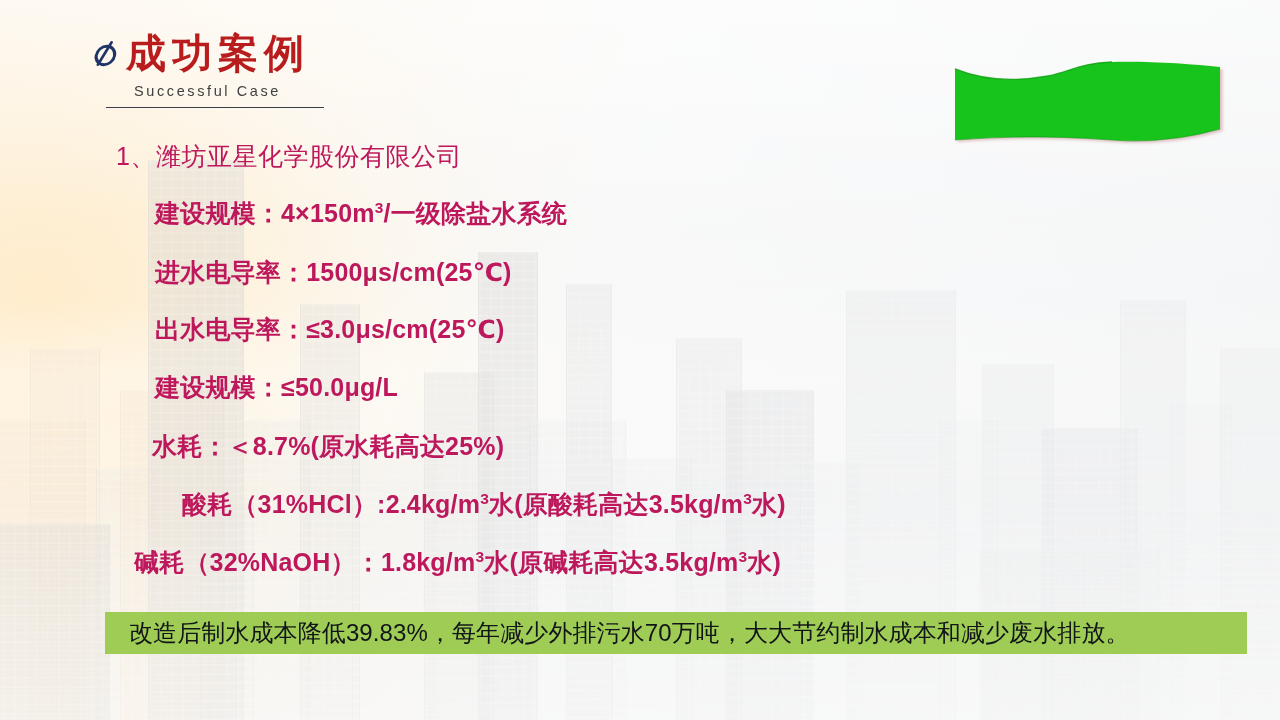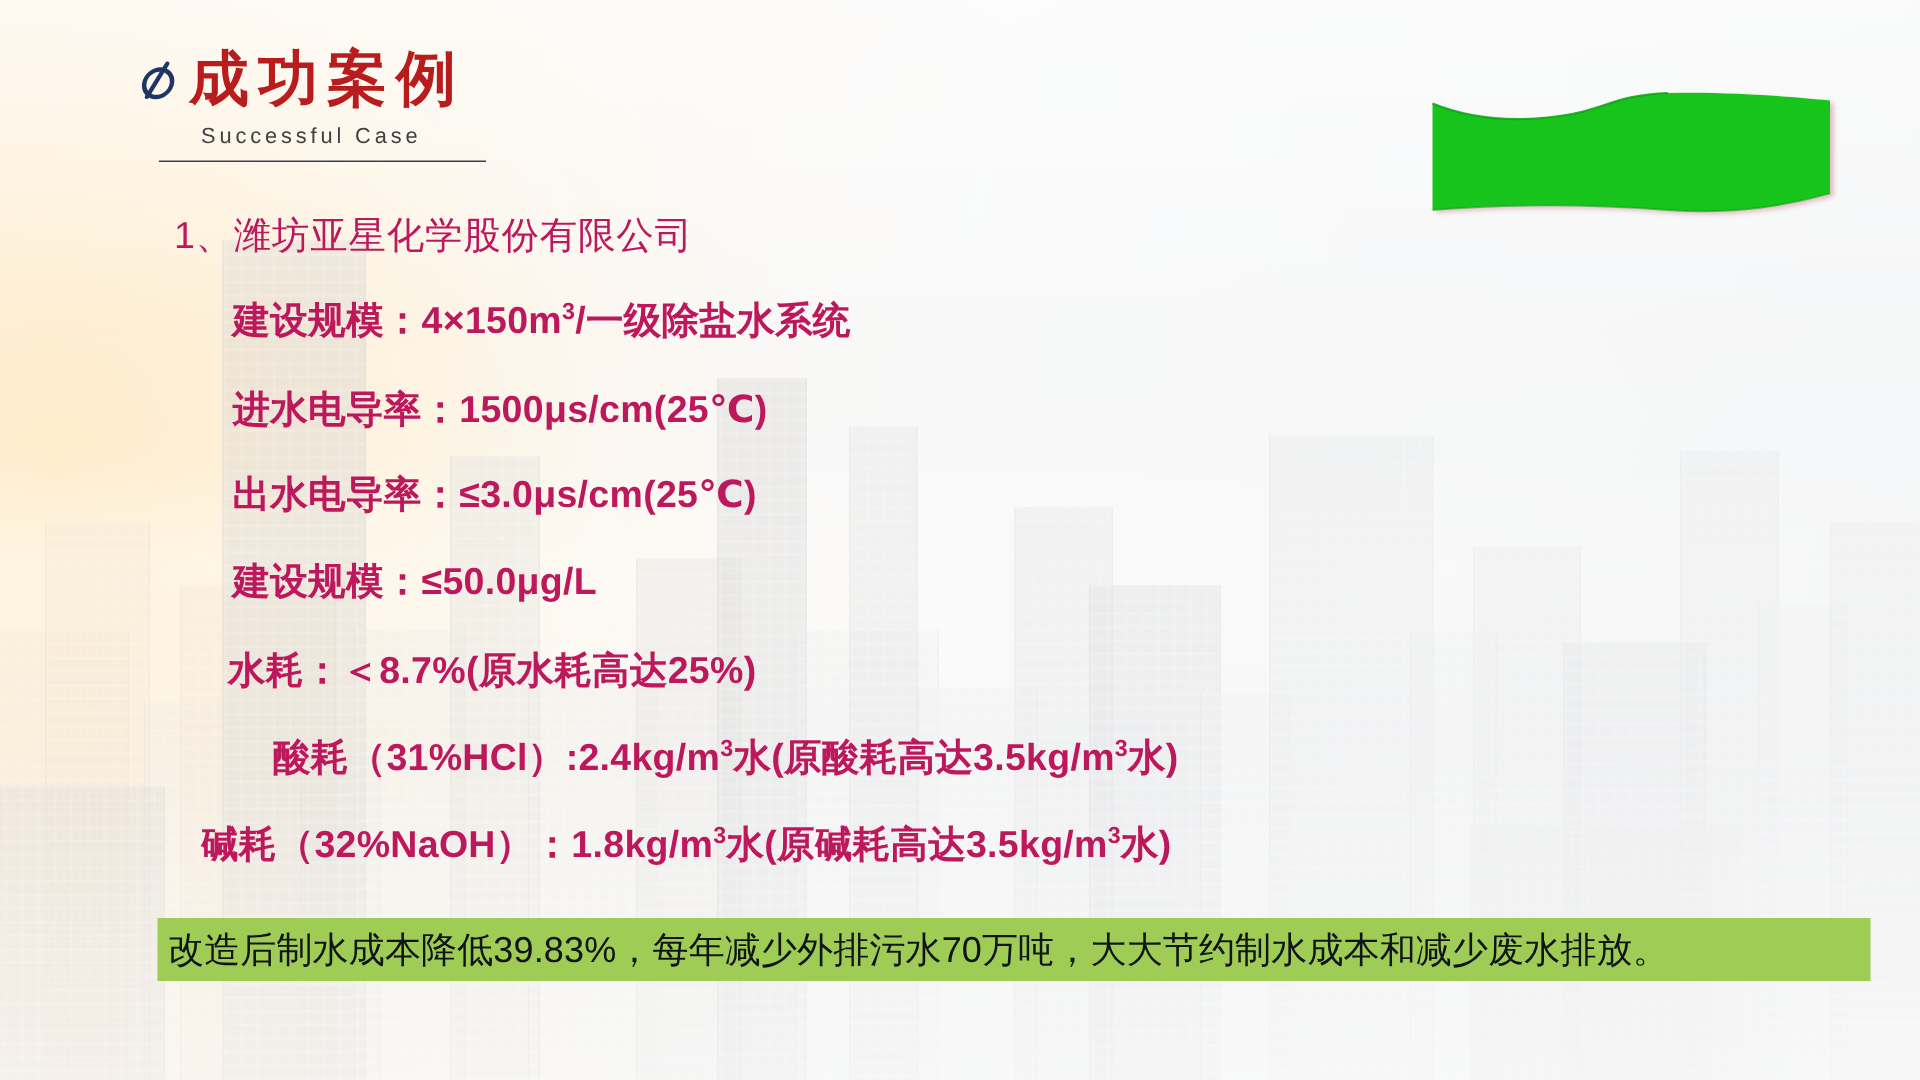--- a/index.html
+++ b/index.html
@@ -187,21 +187,21 @@
   
   .highlight-bar {
     position:absolute;
     left:105px; top:612px;
     width:1142px; height:42px;
     background:#9ecc55;
     display:flex;
     align-items:center;
   }
   .highlight-text {
-    padding-left:7px;
+    padding-left:24px;
     font-size:24px;
     color:#111418;
     white-space:nowrap;
     letter-spacing:0.1px;
     font-family:"Liberation Sans","DejaVu Sans",sans-serif;
   }
 </style>
 </head>
 <body>
 

